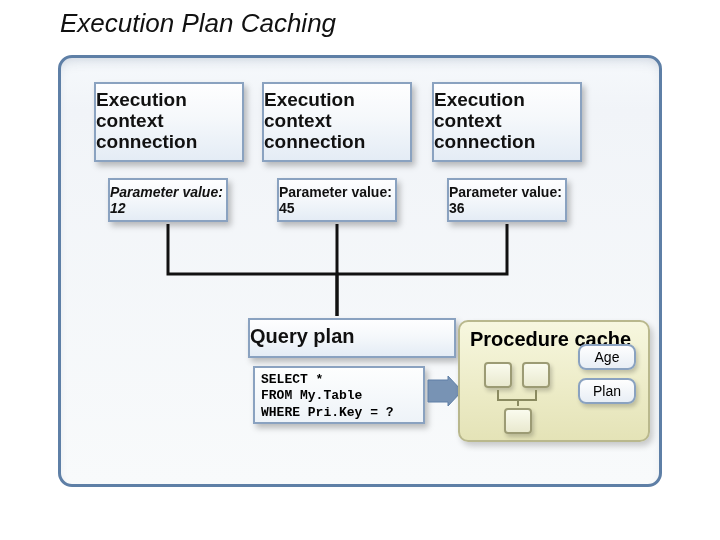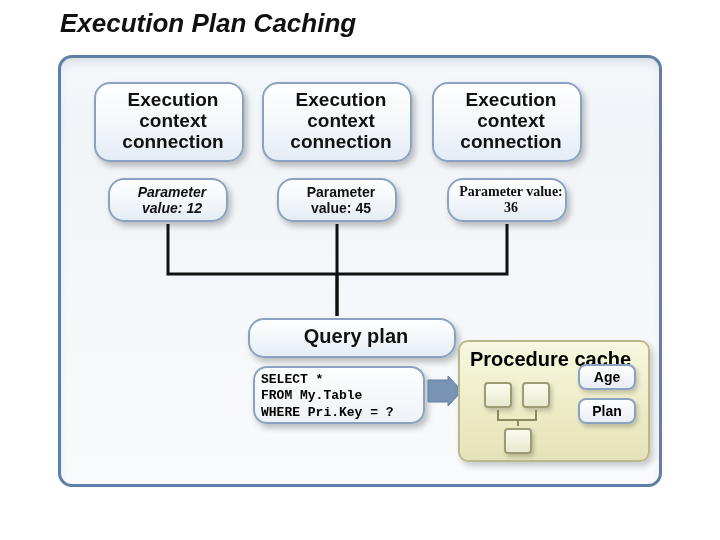--- a/index.html
+++ b/index.html
@@ -4,77 +4,76 @@
 <style>
   * { box-sizing: border-box; margin: 0; padding: 0; }
   body {
     width: 720px; height: 540px;
     background: #fff;
     font-family: Arial, Helvetica, sans-serif;
     position: relative;
   }
   .title {
     position: absolute; left: 60px; top: 8px;
-    font-size: 26px; font-weight: bold; font-style: italic;
+    font-size: 26px; font-weight: normal; font-style: italic;
     color: #111;
   }
   .frame {
     position: absolute; left: 58px; top: 55px;
     width: 604px; height: 432px;
     border: 3px solid #5e7fa6;
     border-radius: 14px;
     background: linear-gradient(#f6f9fc, #f1f4f8 12%, #f8fafb);
     box-shadow: inset 0 8px 14px -8px rgba(30,60,100,.25);
   }
 
   
   .card {
     position: absolute;
     background: linear-gradient(#fefeff, #f5f8fb 45%, #e4ecf5);
     border: 2px solid #8aa2c0;
-    border-radius: 16px;
+    border-radius: 0;
     box-shadow: 3px 4px 6px rgba(0,0,0,.25);
-    text-align: center;
+    text-align: left;
     color: #111;
-    padding-left: 8px;
   }
   .ctx { width: 150px; height: 80px; top: 82px; padding-top: 6px; }
   .ctx .h { font-size: 19px; font-weight: bold; line-height: 1.1; }
   .param { width: 120px; height: 44px; top: 178px; padding-top: 4px; font-size: 14px; font-weight: bold; }
   .ctx1,.p1 { left: 94px; } .ctx2,.p2 { left: 262px; } .ctx3,.p3 { left: 432px; }
-  .p1 { left: 108px; font-style: italic; } .p2 { left: 277px; } .p3 { left: 447px; font-family: Liberation Serif, serif; }
+  .p1 { left: 108px; font-style: italic; } .p2 { left: 277px; } .p3 { left: 447px; }
 
   .qplan { left: 248px; top: 318px; width: 208px; height: 40px; font-size: 20px; font-weight: bold; padding-top: 5px; }
   .sql {
     position: absolute; left: 253px; top: 366px; width: 172px; height: 58px;
     background: linear-gradient(#fdfefe,#eef3f8);
-    border: 2px solid #8aa2c0; border-radius: 14px;
+    border: 2px solid #8aa2c0; border-radius: 0;
     box-shadow: 3px 4px 6px rgba(0,0,0,.25);
     font-family: "Courier New", monospace; font-size: 13px; line-height: 1.25;
     padding: 4px 6px; text-align: left; font-weight: bold; white-space: pre;
   }
 
   .cache {
-    position: absolute; left: 458px; top: 340px; width: 192px; height: 122px;
+    position: absolute; left: 458px; top: 320px; width: 192px; height: 122px;
     background: linear-gradient(#f7f7df,#ecebc6 60%,#e4e3b7);
     border: 2px solid #b9b88d; border-radius: 10px;
     box-shadow: 3px 4px 6px rgba(0,0,0,.2);
   }
   .cache .lbl { position:absolute; left:10px; top:6px; font-size:20px; font-weight:bold; }
   .cbox {
     position:absolute; width:28px; height:26px;
     background: linear-gradient(#fafbee,#e9e9cf);
     border:2px solid #9c9b74; border-radius:4px;
     box-shadow: 2px 3px 4px rgba(0,0,0,.2);
   }
   .badge {
     position:absolute; width:58px; height:26px;
     background: linear-gradient(#fefefe,#e8eef5);
     border:2px solid #8aa2c0; border-radius:8px;
-    font-size:14px; font-weight:bold; text-align:center; line-height:22px;
+    font-size:14px; font-weight:normal; text-align:center; line-height:22px;
     box-shadow: 2px 3px 4px rgba(0,0,0,.2);
   }
 
   svg.arrow { position:absolute; overflow:visible; }
 </style>
 </head>
 <body>
 
 <div class="title">Execution Plan Caching</div>
 

